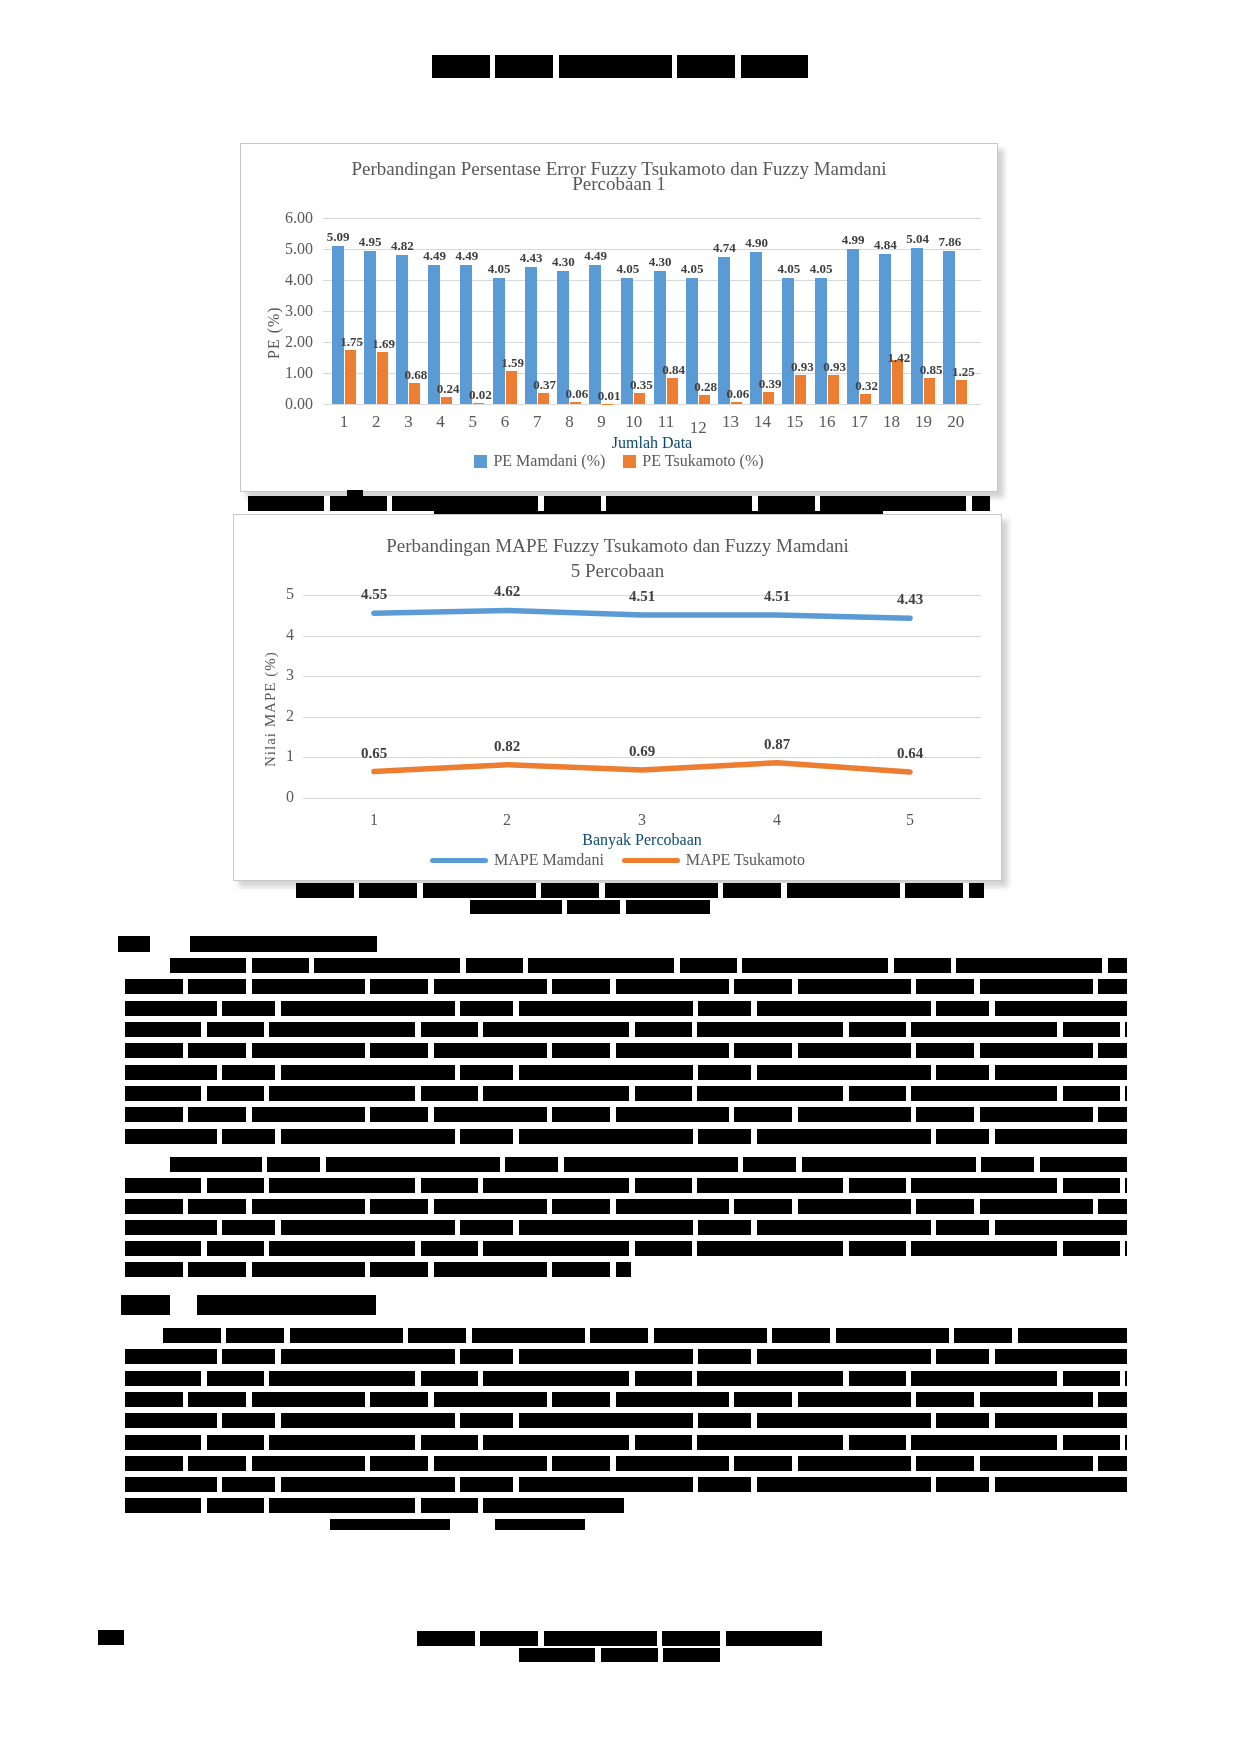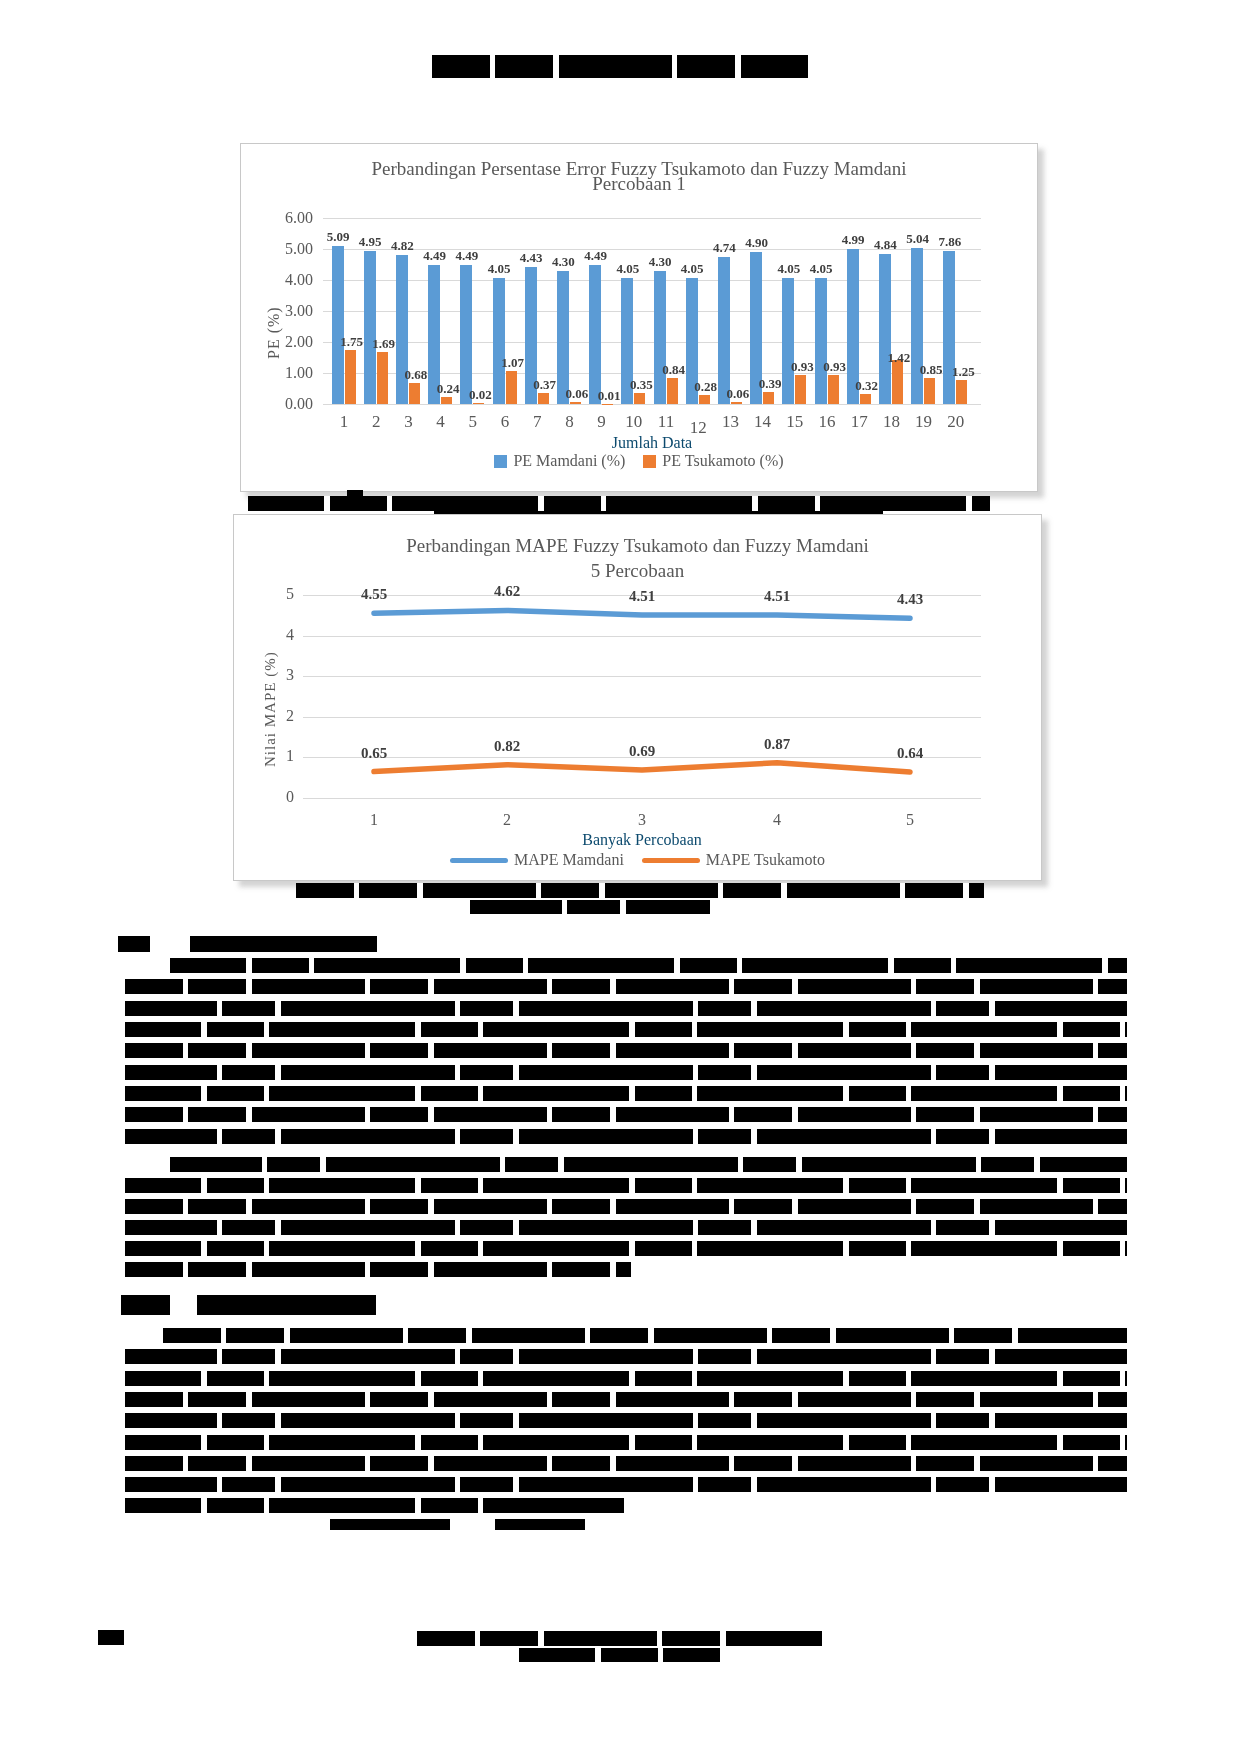--- a/index.html
+++ b/index.html
@@ -1,20 +1,20 @@
 <!DOCTYPE html>
 <html><head>
 <meta charset="utf-8">
 <style>
   html,body{margin:0;padding:0;background:#fff;}
   .page{position:relative;width:1240px;height:1754px;background:#fff;overflow:hidden;
         font-family:"Liberation Serif","DejaVu Serif",serif;}
   
   .panel{position:absolute;background:#fff;border:1px solid #c8c8c8;
-         box-shadow:6px 6px 5px rgba(130,130,130,.35);padding-left:40px;}
+         box-shadow:6px 6px 5px rgba(130,130,130,.35);}
   .c-title{position:absolute;left:0;width:100%;text-align:center;color:#595959;
            font-size:19px;line-height:26px;}
   .c-sub{position:absolute;left:0;width:100%;text-align:center;color:#595959;
          font-size:19px;line-height:24px;}
   .gl{position:absolute;height:1px;background:#d9d9d9;}
   .ytick{position:absolute;color:#595959;font-size:16px;text-align:right;}
   .xtick{position:absolute;color:#595959;font-size:17px;text-align:center;}
   .bar{position:absolute;}
   .vlab{position:absolute;color:#3f3f3f;font-size:13px;font-weight:bold;text-align:center;white-space:nowrap;}
   .axlab{position:absolute;color:#0c4a6e;font-size:16px;text-align:center;}
@@ -89,21 +89,21 @@
       <div class="vlab" style="left: 189.1px; width: 36px; top: 236.56px;">0.24</div>
       <div class="xtick" style="left: 184.6px; width: 30px; top: 268px;">4</div>
       <div class="bar" style="left: 219.3px; width: 12px; top: 120.81px; height: 139.19px; background: rgb(91, 155, 213);"></div>
       <div class="bar" style="left: 232.3px; width: 11px; top: 259.38px; height: 0.62px; background: rgb(237, 125, 49);"></div>
       <div class="vlab" style="left: 207.8px; width: 36px; top: 103.81px;">4.49</div>
       <div class="vlab" style="left: 221.3px; width: 36px; top: 243.38px;">0.02</div>
       <div class="xtick" style="left: 216.8px; width: 30px; top: 268px;">5</div>
       <div class="bar" style="left: 251.5px; width: 12px; top: 134.45px; height: 125.55px; background: rgb(91, 155, 213);"></div>
       <div class="bar" style="left: 264.5px; width: 11px; top: 226.83px; height: 33.17px; background: rgb(237, 125, 49);"></div>
       <div class="vlab" style="left: 240px; width: 36px; top: 117.45px;">4.05</div>
-      <div class="vlab" style="left: 253.5px; width: 36px; top: 210.83px;">1.07</div>
+      <div class="vlab" style="left: 253.5px; width: 36px; top: 210.83px;">1.59</div>
       <div class="xtick" style="left: 249px; width: 30px; top: 268px;">6</div>
       <div class="bar" style="left: 283.7px; width: 12px; top: 122.67px; height: 137.33px; background: rgb(91, 155, 213);"></div>
       <div class="bar" style="left: 296.7px; width: 11px; top: 248.53px; height: 11.47px; background: rgb(237, 125, 49);"></div>
       <div class="vlab" style="left: 272.2px; width: 36px; top: 105.67px;">4.43</div>
       <div class="vlab" style="left: 285.7px; width: 36px; top: 232.53px;">0.37</div>
       <div class="xtick" style="left: 281.2px; width: 30px; top: 268px;">7</div>
       <div class="bar" style="left: 315.9px; width: 12px; top: 126.7px; height: 133.3px; background: rgb(91, 155, 213);"></div>
       <div class="bar" style="left: 328.9px; width: 11px; top: 258.14px; height: 1.86px; background: rgb(237, 125, 49);"></div>
       <div class="vlab" style="left: 304.4px; width: 36px; top: 109.7px;">4.30</div>
       <div class="vlab" style="left: 317.9px; width: 36px; top: 242.14px;">0.06</div>

